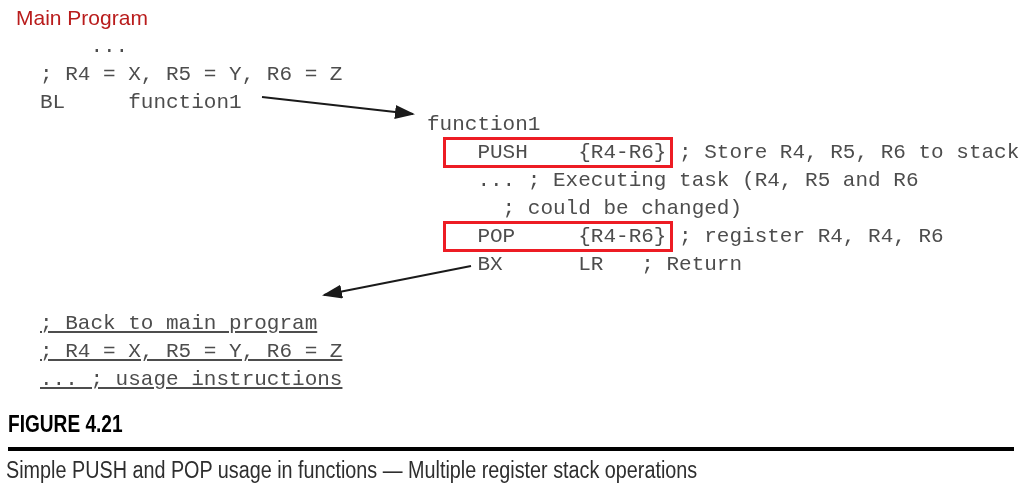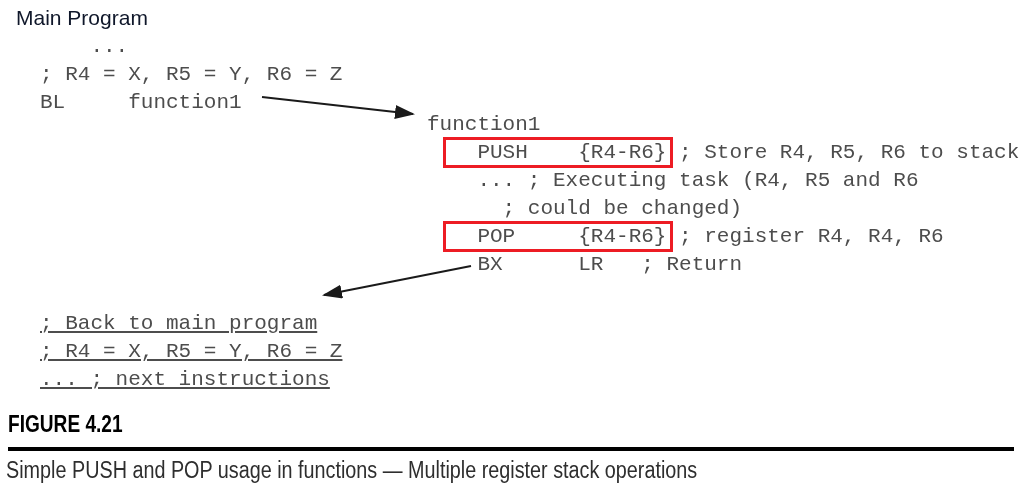--- a/index.html
+++ b/index.html
@@ -11,21 +11,21 @@
     position: relative;
     width: 1030px;
     height: 487px;
     background: #ffffff;
     overflow: hidden;
     font-family: "Liberation Sans", sans-serif;
   }
   .abs { position: absolute; }
   .section-label {
     font: 400 21px/26px "Liberation Sans", sans-serif;
-    color: #0f172a;
+    color: #b91c1c;
     white-space: nowrap;
   }
   .code {
     font-family: "Liberation Mono", "DejaVu Sans Mono", monospace;
     font-size: 21px;
     line-height: 28px;
     color: #4d4d4d;
   }
   .code-line {
     white-space: pre;
@@ -100,21 +100,21 @@
         <path d="M0,0 L10,3.5 L0,7 Z" fill="#1a1a1a"></path>
       </marker>
     </defs>
     <line x1="262" y1="97" x2="413" y2="114" stroke="#1a1a1a" stroke-width="2" marker-end="url(#ah)"></line>
     <line x1="471" y1="266" x2="324" y2="295" stroke="#1a1a1a" stroke-width="2" marker-end="url(#ah)"></line>
   </svg>
 
   <div class="abs code" style="left: 40px; top: 310px; color: rgb(77, 77, 77); text-decoration: underline;">
     <div class="code-line">; Back to main program</div>
     <div class="code-line">; R4 = X, R5 = Y, R6 = Z</div>
-    <div class="code-line">... ; next instructions</div>
+    <div class="code-line">... ; usage instructions</div>
   </div>
 
   <div class="abs" style="left:8px; top:412px;">
     <div id="figure-label">FIGURE 4.21</div>
   </div>
 
   <div id="figure-rule"></div>
 
   <div class="abs" style="left:6px; top:456px;">
     <div id="figure-caption">Simple PUSH and POP usage in functions — Multiple register stack operations</div>

